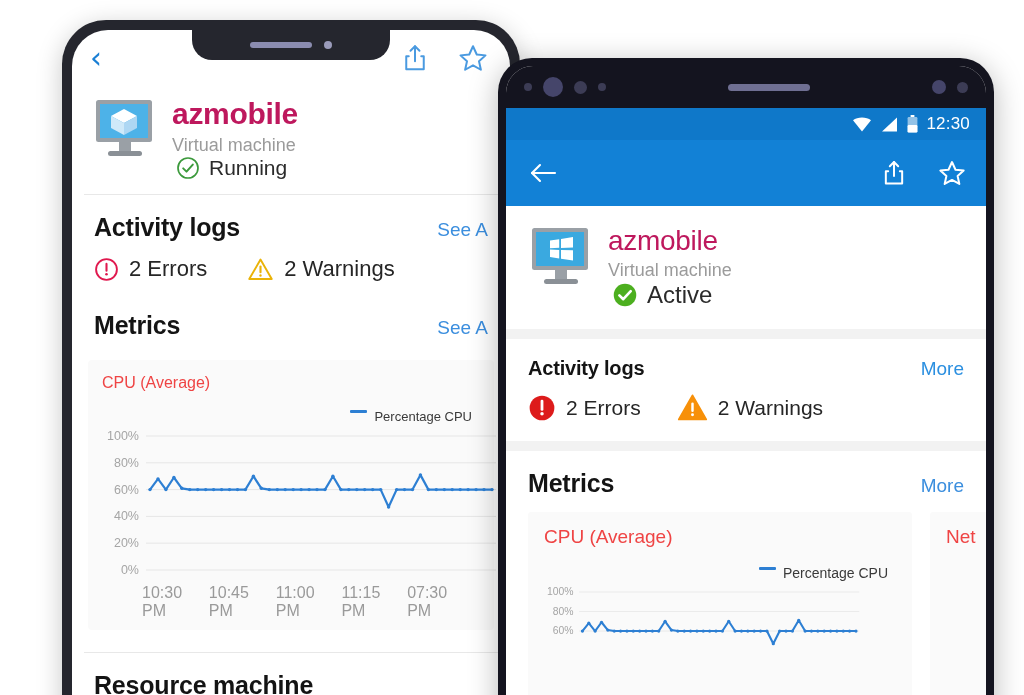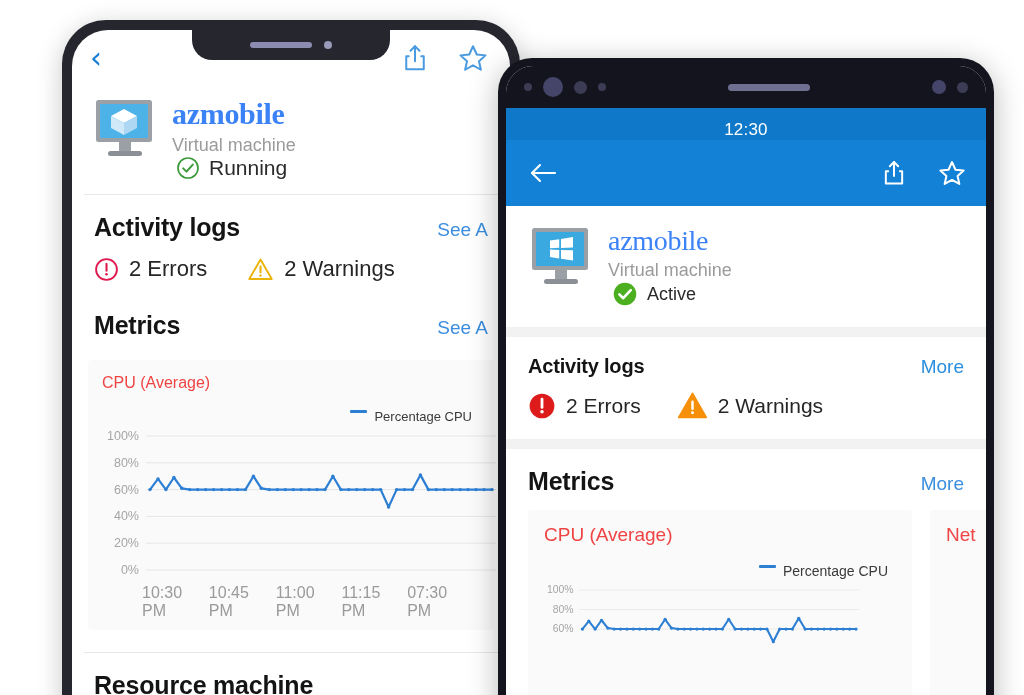--- a/index.html
+++ b/index.html
@@ -60,22 +60,22 @@
   }
   .ios-ic { width: 30px; height: 30px; margin-left: 28px; cursor: pointer; }
 
   .vm-header {
     display: flex; align-items: flex-start;
     padding: 10px 0 14px 20px;
   }
   .vm-icon { width: 66px; height: 62px; flex: 0 0 auto; margin-top: 2px; }
   .vm-meta { margin-left: 14px; padding-top: 2px; }
   .vm-name {
-    font-size: 30px; font-weight: bold; color: #3b82f6;
-    letter-spacing: -0.3px; line-height: 1.05; font-family: Liberation Serif, serif;
+    font-size: 30px; font-weight: bold; color: #be185d;
+    letter-spacing: -0.3px; line-height: 1.05;
   }
   .vm-type { font-size: 18px; color: #9b9b9b; margin-top: 5px; }
   .vm-status {
     display: flex; align-items: center; gap: 9px;
     margin-top: 0; margin-left: 4px;
   }
   .vm-status-text { font-size: 21px; color: #2b2b2b; }
 
   .hr { height: 1px; background: #e8e8e8; margin: 0 12px; }
 
@@ -131,41 +131,41 @@
     display: flex; align-items: center; gap: 11px;
     padding: 0 18px; box-sizing: border-box;
   }
   .bz-dot { border-radius: 50%; background: #3c3c55; }
   .bz-bar { height: 7px; border-radius: 4px; background: #6f6f92; }
   .bz-grow { flex: 1; }
 
   .and-status {
     height: 32px; background: #0f78c9;
     display: flex; align-items: center; justify-content: flex-end;
-    gap: 8px; padding: 0 16px; box-sizing: border-box; flex-direction: column;
+    gap: 8px; padding: 0 16px; box-sizing: border-box;
   }
   .and-clock { font-size: 17px; color: #ffffff; font-weight: 500; letter-spacing: 0.2px; }
 
   .and-appbar {
     height: 66px; background: #1281d6;
     display: flex; align-items: center; padding: 0 20px 0 22px;
     box-sizing: border-box;
   }
   .and-appbar .spacer { flex: 1; }
   .and-ic { width: 28px; height: 28px; margin-left: 30px; cursor: pointer; }
   .and-back { width: 30px; height: 26px; cursor: pointer; }
 
   .and-body { background: #f2f2f2; }
   .and-vm {
     background: #ffffff; display: flex; align-items: flex-start;
     padding: 18px 0 20px 22px;
   }
   .and-vm .vm-name { font-size: 28px; font-weight: normal; }
   .and-vm .vm-type { font-size: 18px; }
-  .and-vm .vm-status-text { font-size: 18px; font-weight: 500; }
+  .and-vm .vm-status-text { font-size: 24px; font-weight: 500; }
 
   .and-card {
     background: #ffffff; margin: 10px 0 0 0;
     padding: 18px 22px 18px 22px;
   }
   .and-card .sec-title { font-size: 20px; }
   .and-card .sec-link { font-size: 19px; color: #2b8fe0; }
   .and-card .badges { gap: 36px; margin-top: 12px; }
   .and-card .badge-text { font-size: 21px; }
 

